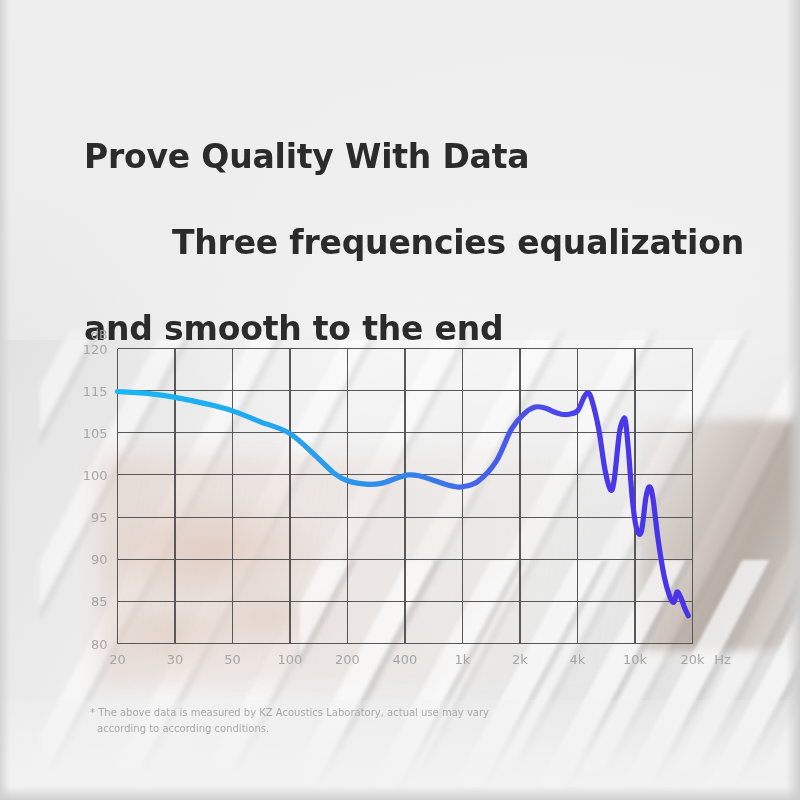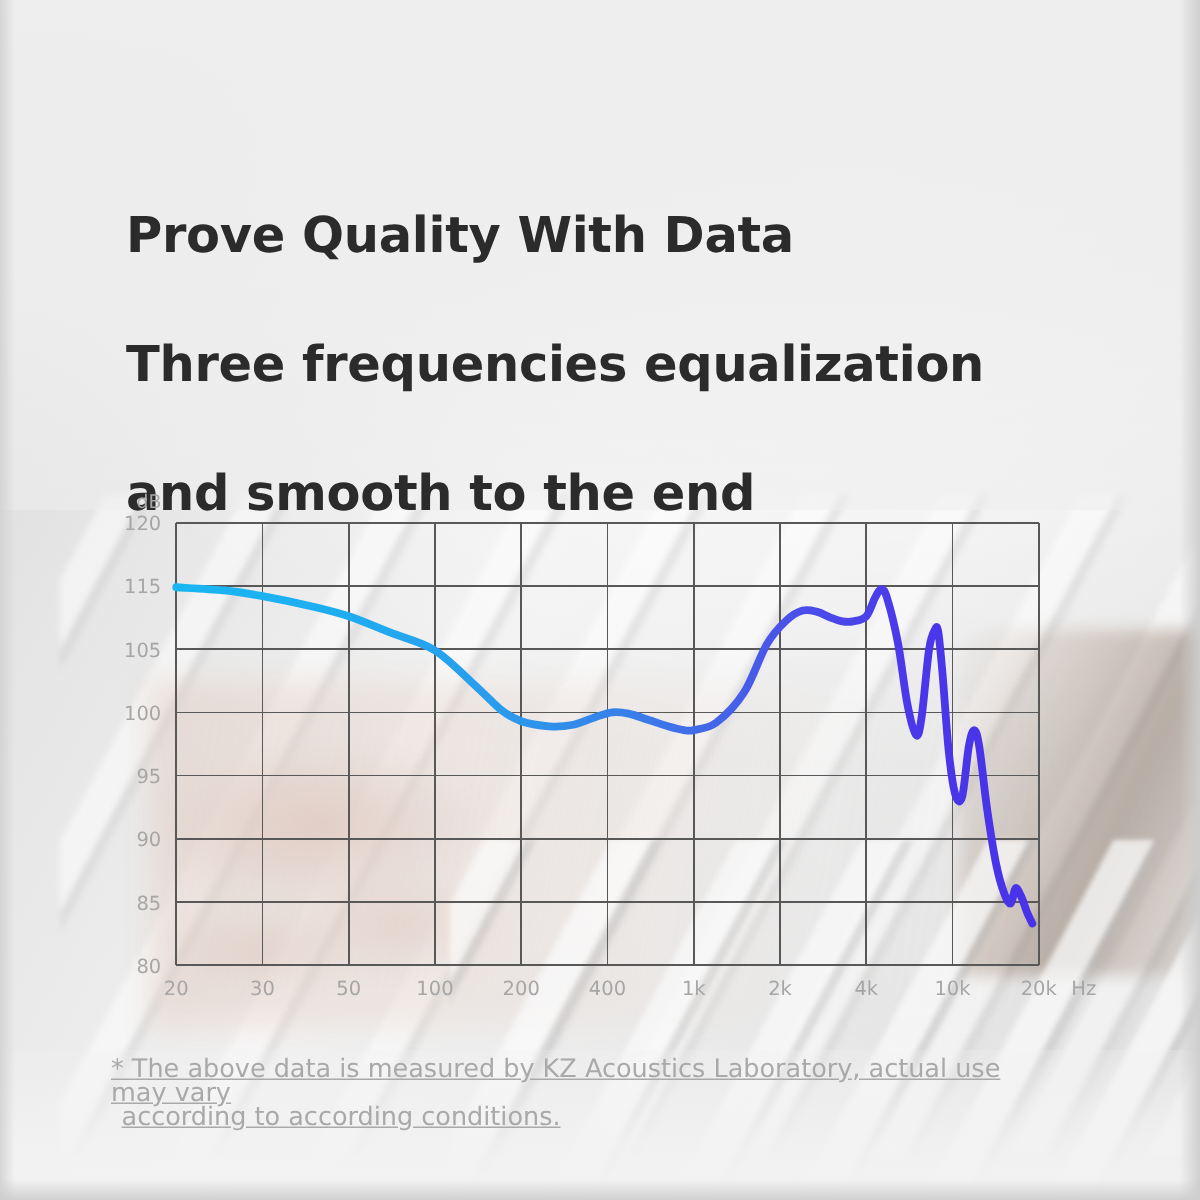--- a/index.html
+++ b/index.html
@@ -137,48 +137,47 @@
     width: 660px;
     color: #2b2b2b;
     font-family: "DejaVu Sans", sans-serif;
     font-weight: bold;
     font-size: 33px;
     line-height: 43px;
     letter-spacing: -0.2px;
     white-space: pre-line;
   }
   .headline .l1 { display: block; }
-  .headline .l2 { display: block; }
+  .headline .l2 { display: block; text-align: right; }
   .headline .l3 { display: block; }
 
   
   #chart-area {
     position: absolute;
     left: 0;
     top: 0;
     width: 800px;
     height: 800px;
   }
   #chart-svg {
     position: absolute;
     left: 0;
     top: 0;
   }
 
   
   .footnote {
     position: absolute;
-    left: 74px;
+    left: 90px;
     top: 705px;
     width: 620px;
     color: #a9a9a9;
     font-family: "DejaVu Sans", sans-serif;
-    font-size: 17px;
+    font-size: 10px;
     line-height: 16px;
-    text-decoration: underline;
   }
   .footnote .fn2 { display: block; padding-left: 7px; }
 </style>
 </head>
 <body>
 
 <div id="page">
 
   <div class="photo">
     <div class="photo-keys"></div>

